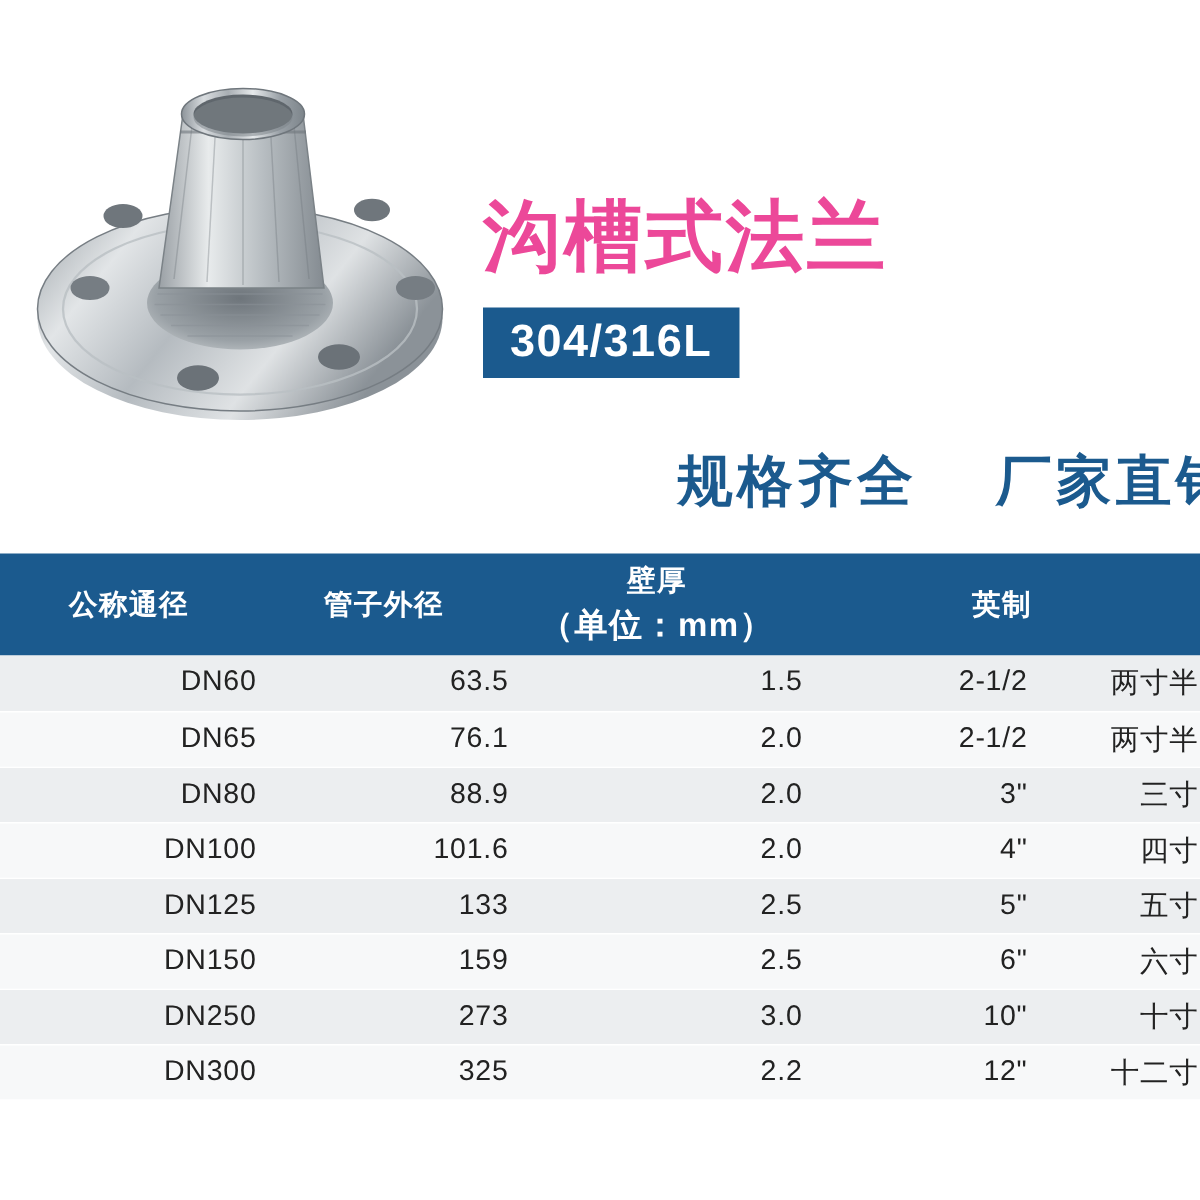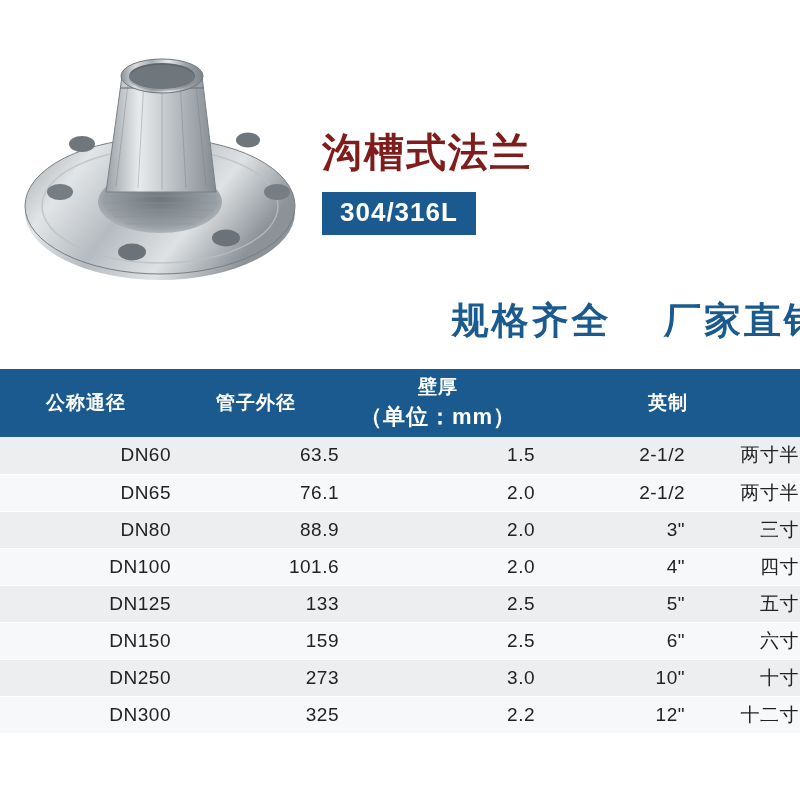--- a/index.html
+++ b/index.html
@@ -39,33 +39,33 @@
     width: 300px; height: 282px;
   }
 
   .title-block {
     position: absolute;
     left: 322px;
     top: 130px;
     width: 470px;
   }
   .main-title {
-    font-size: 40px;
-    font-weight: bold;
-    color: #7f1d1d;
+    font-size: 52px;
+    font-weight: bold;
+    color: #ec4899;
     letter-spacing: 2px;
     line-height: 1.1;
     margin: 0;
   }
   .badge {
     display: inline-block;
     margin-top: 18px;
     background: #1b5a8e;
     color: #ffffff;
-    font-size: 26px;
+    font-size: 30px;
     font-weight: bold;
     padding: 6px 18px 8px 18px;
     letter-spacing: 1px;
     line-height: 1.1;
   }
 
   .slogan {
     position: absolute;
     left: 0;
     top: 296px;

